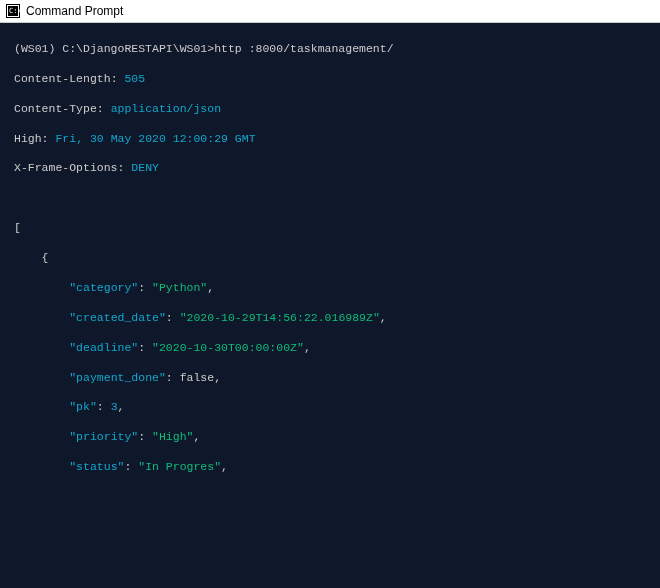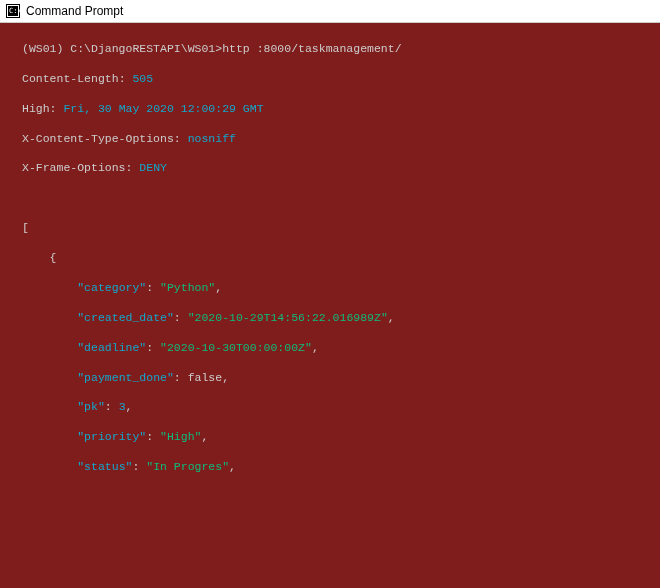--- a/index.html
+++ b/index.html
@@ -25,23 +25,23 @@
   .titlebar-icon {
     width: 14px;
     height: 14px;
     margin-right: 6px;
     display: flex;
     align-items: center;
     justify-content: center;
   }
   .titlebar-icon svg { display: block; }
   .terminal {
-    background: #7f1d1d;
+    background: #0f172a;
     color: #ccc;
-    padding: 4px 22px;
+    padding: 4px 14px;
     line-height: 1.3;
     height: calc(588px - 23px);
     overflow: hidden;
     white-space: pre;
   }
   .w { color: #cccccc; }
   .g { color: #0dbc79; }
   .c { color: #11a8cd; }
   .y { color: #e5b96f; }
   .line { display: block; }
@@ -57,22 +57,22 @@
       <rect x="2" y="2" width="10" height="10" fill="#000"></rect>
       <text x="3" y="9" font-size="7" fill="#fff" font-family="monospace">C:\</text>
     </svg>
   </span>
   <span>Command Prompt</span>
 </div>
 
 <div class="terminal">
 <span class="line"><span>(WS01) C:\DjangoRESTAPI\WS01&gt;</span><span>http :8000/taskmanagement/</span></span>
 <span class="line"><span class="w">Content-Length</span><span class="w">: </span><span class="c">505</span></span>
+<span class="line"><span class="w">Content-Type</span><span class="w">: </span><span class="c">application/json</span></span>
 <span class="line"><span class="w">High</span><span class="w">: </span><span class="c">Fri, 30 May 2020 12:00:29 GMT</span></span>
-<span class="line"><span class="w">X-Content-Type-Options</span><span class="w">: </span><span class="c">nosniff</span></span>
 <span class="line"><span class="w">X-Frame-Options</span><span class="w">: </span><span class="c">DENY</span></span>
 <span class="line"> </span>
 <span class="line w">[</span>
 <span class="line w">    {</span>
 <span class="line">        <span class="c">"category"</span><span class="w">: </span><span class="g">"Python"</span><span class="w">,</span></span>
 <span class="line">        <span class="c">"created_date"</span><span class="w">: </span><span class="g">"2020-10-29T14:56:22.016989Z"</span><span class="w">,</span></span>
 <span class="line">        <span class="c">"deadline"</span><span class="w">: </span><span class="g">"2020-10-30T00:00:00Z"</span><span class="w">,</span></span>
 <span class="line">        <span class="c">"payment_done"</span><span class="w">: </span><span class="w">false</span><span class="w">,</span></span>
 <span class="line">        <span class="c">"pk"</span><span class="w">: </span><span class="c">3</span><span class="w">,</span></span>
 <span class="line">        <span class="c">"priority"</span><span class="w">: </span><span class="g">"High"</span><span class="w">,</span></span>

